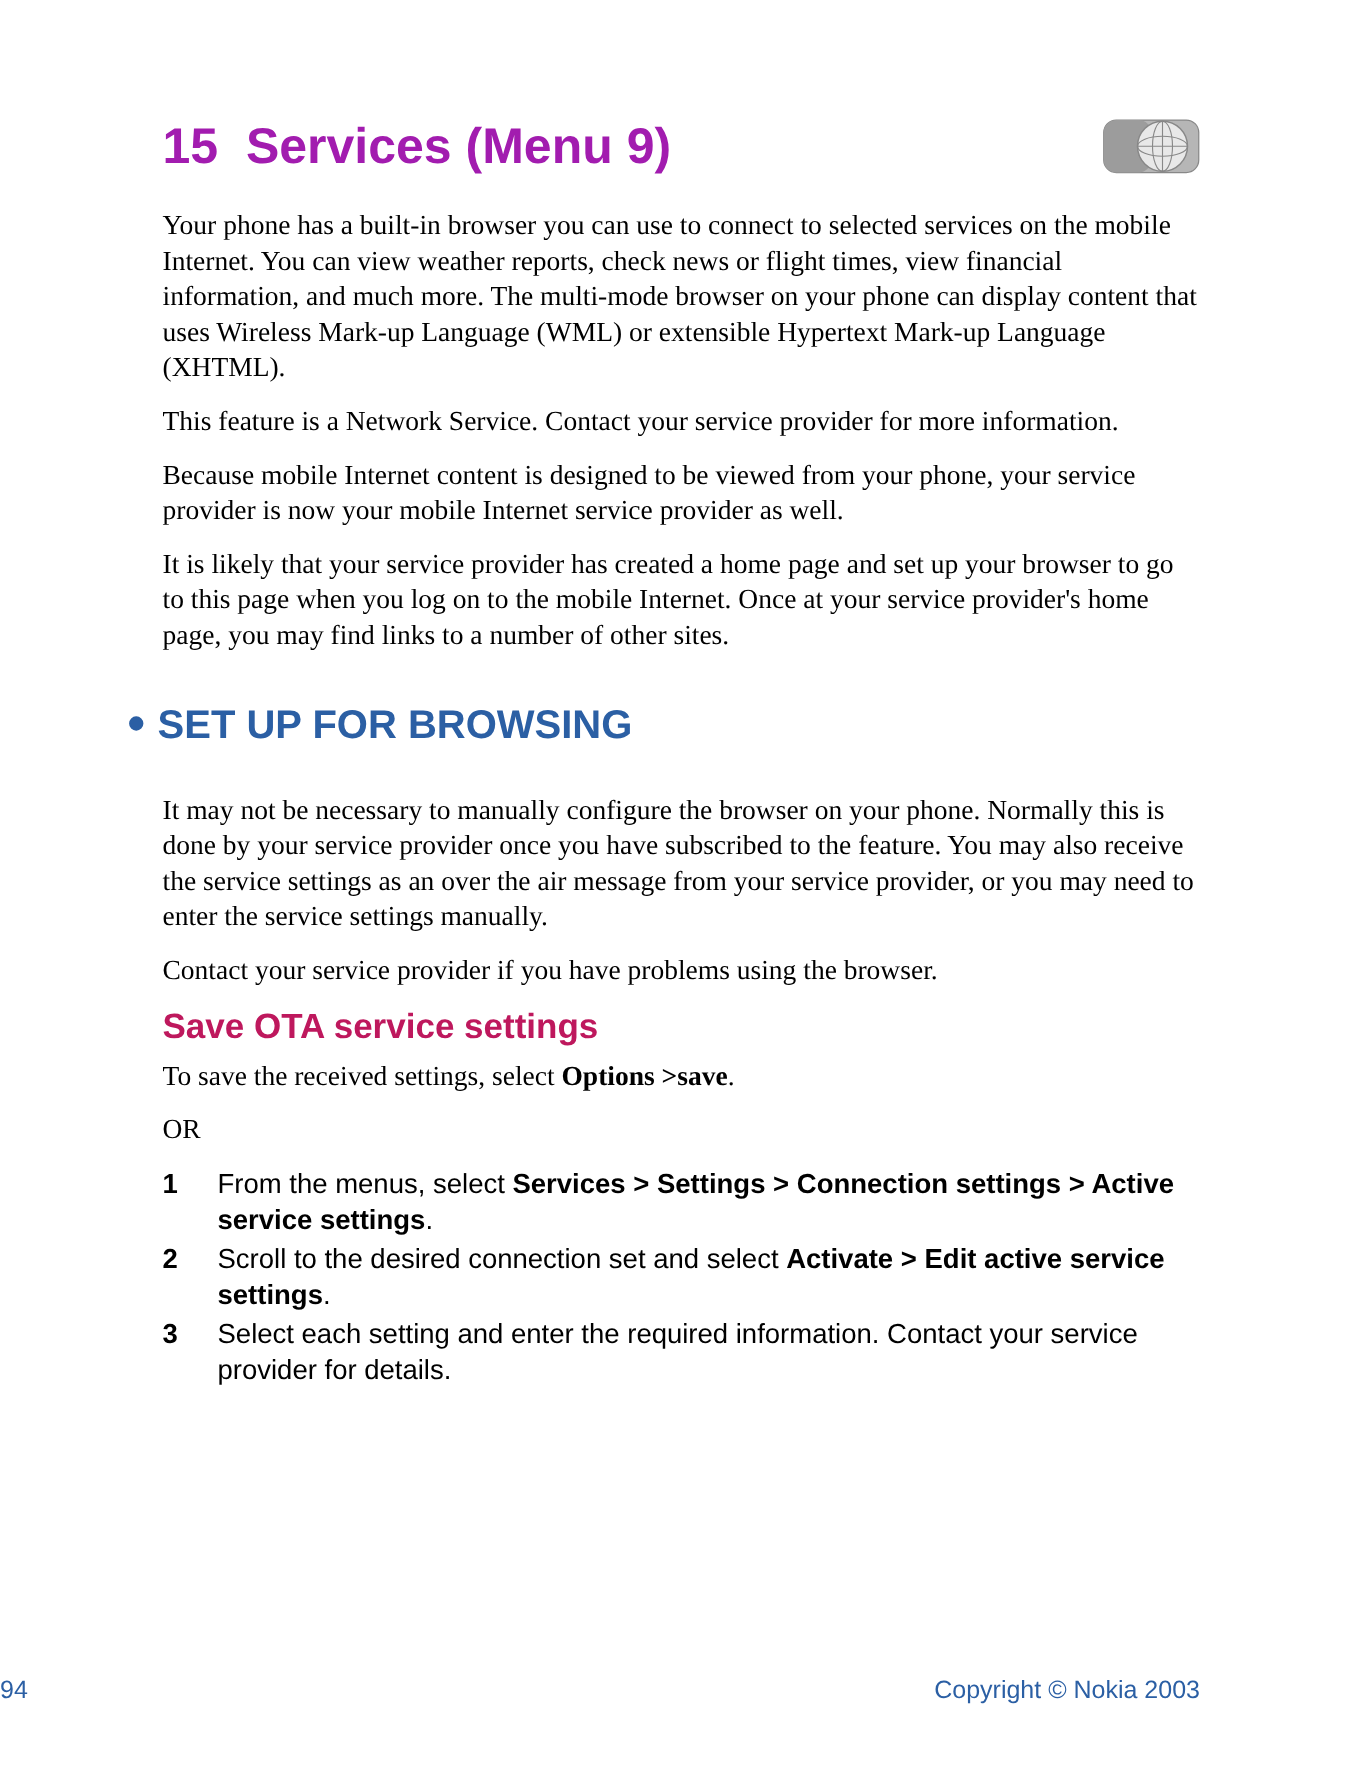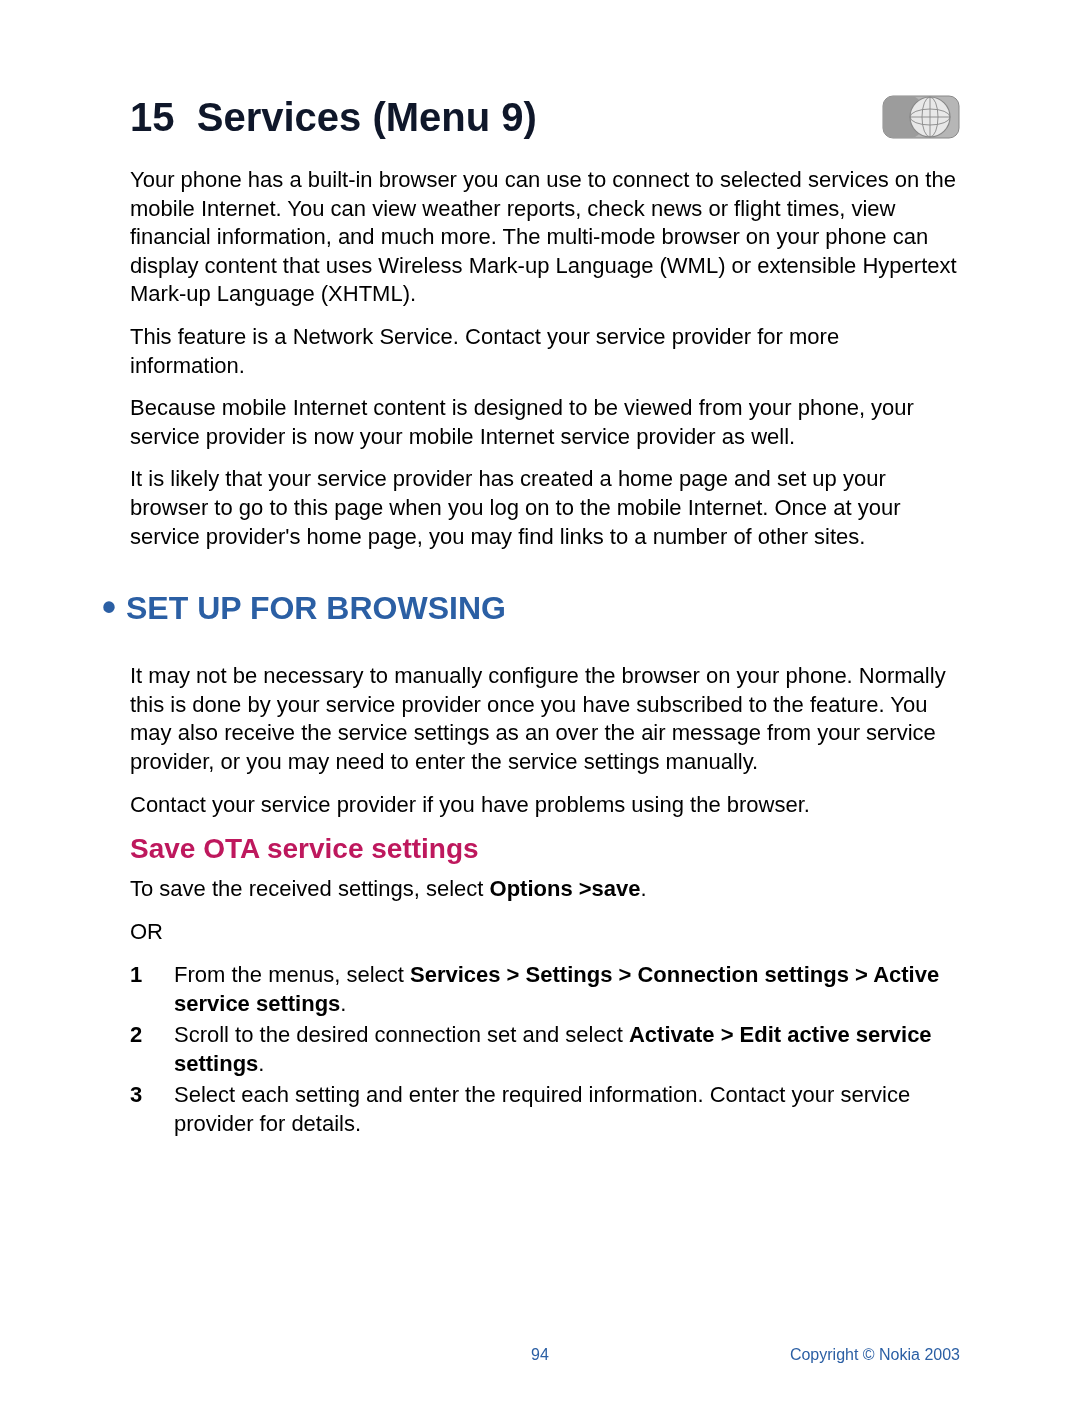--- a/index.html
+++ b/index.html
@@ -18,35 +18,36 @@
   }
   .chapter-head {
     display: flex;
     justify-content: space-between;
     align-items: center;
     margin-bottom: 22px;
   }
   .chapter-title {
     font-size: 40px;
     font-weight: bold;
-    color: #0f172a;
+    color: #a21caf;
     margin: 0;
   }
   .globe-icon {
     width: 78px;
     height: 54px;
     display: flex;
     align-items: center;
     justify-content: center;
   }
   .body-para {
     font-size: 22px;
     line-height: 1.30;
     margin: 0 0 14px 0;
     color: #000;
+    font-family: Liberation Serif, serif;
   }
   .section-h1 {
     font-size: 32px;
     font-weight: bold;
     color: #2b5fa4;
     margin: 34px 0 32px 0;
   }
   .section-h1::before {
     content: "\2022";
     color: #2b5fa4;
@@ -81,22 +82,22 @@
     left: 0;
     top: 0;
     font-weight: bold;
   }
   .footer {
     position: absolute;
     bottom: 48px;
     left: 0;
     right: 0;
     display: flex;
-    justify-content: center;
-    font-size: 16px;
+    justify-content: flex-start;
+    font-size: 20px;
   }
   .footer .pnum {
     color: #2b5fa4;
   }
   .footer .copy {
     position: absolute;
     right: 120px;
     color: #2b5fa4;
   }
   b { font-weight: bold; }

